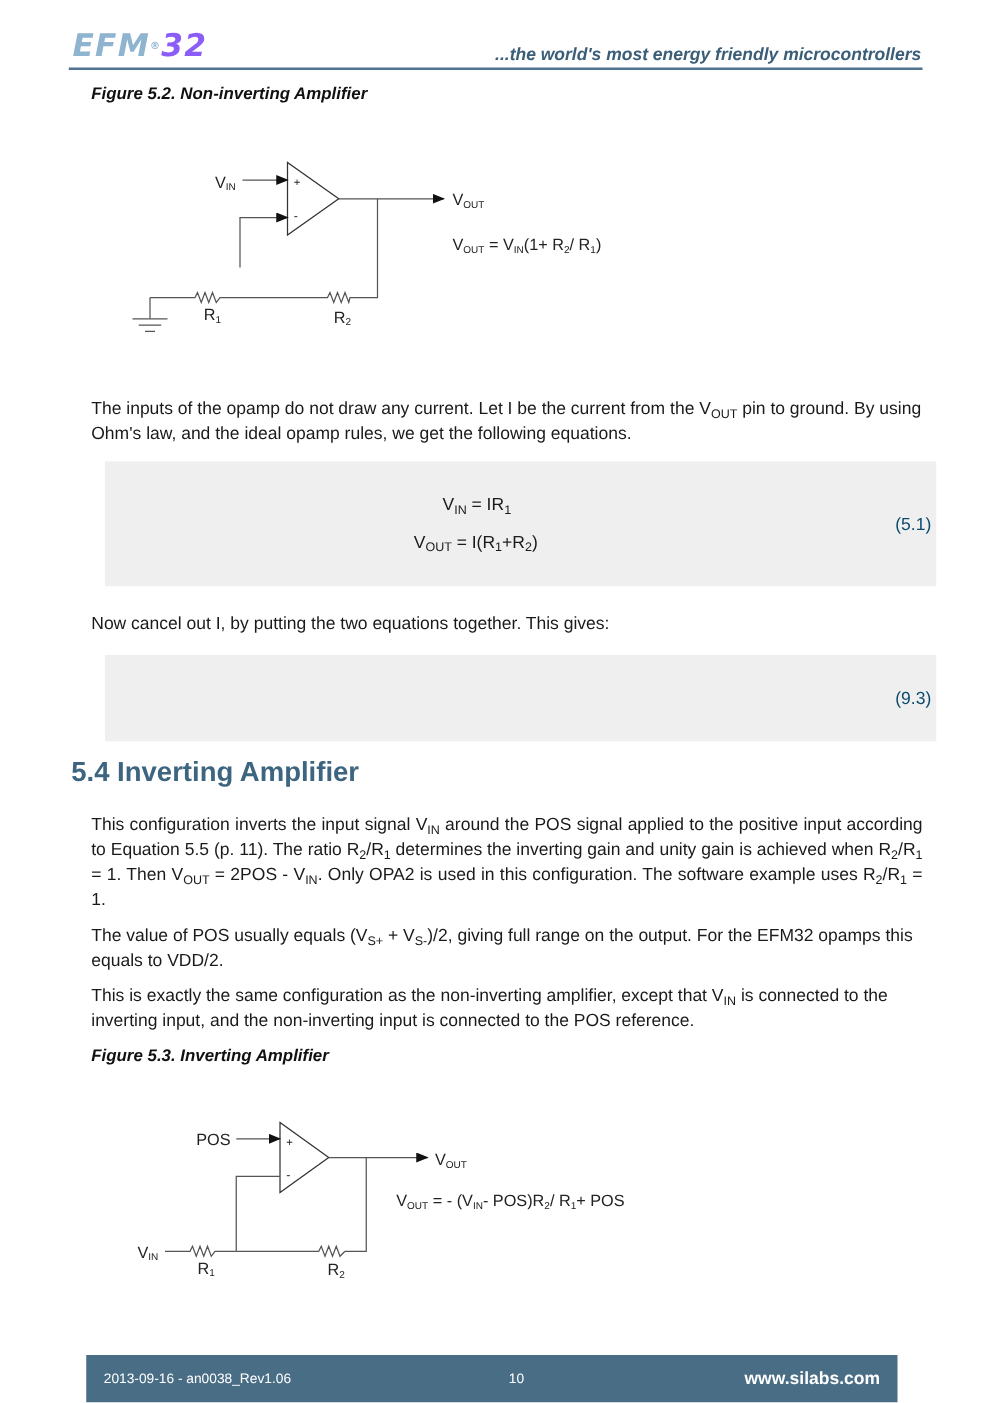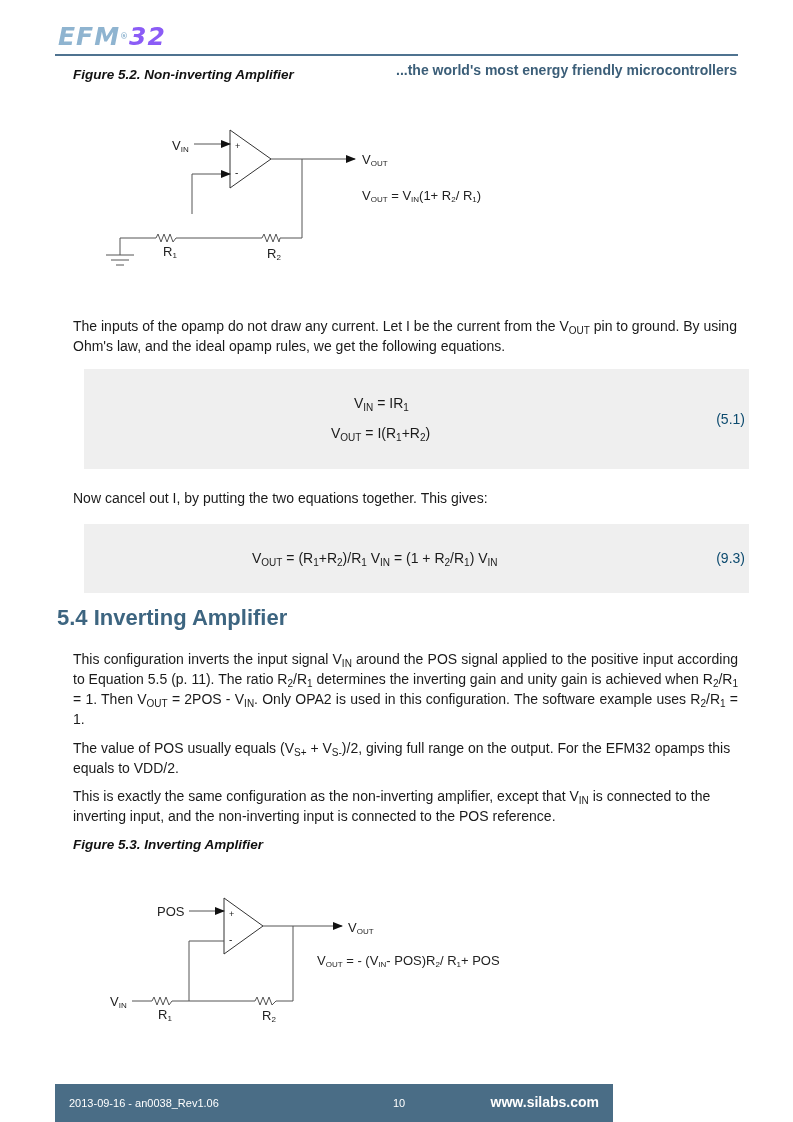--- a/index.html
+++ b/index.html
@@ -4,31 +4,31 @@
 <style>
   html, body { margin: 0; padding: 0; background: #ffffff; }
   body { width: 793px; height: 1122px; position: relative; overflow: hidden;
          font-family: "Liberation Sans", sans-serif; color: #1a1a1a; }
   .abs { position: absolute; }
   .logo { left: 58px; top: 24px; font-family: "DejaVu Sans", sans-serif; font-weight: bold;
           font-style: italic; font-size: 25px; letter-spacing: 1px; line-height: 26px; }
   .logo .efm { color: #8fb4d0; }
   .logo .num { color: #8b5cf6; }
   .logo .reg { font-size: 8px; vertical-align: top; color: #8fb4d0; }
-  .tagline { right: 56px; top: 35px; font-size: 14px; font-weight: bold; color: #3b5e78; margin-top: 27px; }
+  .tagline { right: 56px; top: 35px; font-size: 14px; font-weight: bold; font-style: italic; color: #3b5e78; }
   .header-rule { left: 55px; top: 54px; width: 683px; height: 2px; background: #4f7390; }
   .fig-caption { font-size: 13.5px; font-weight: bold; font-style: italic; color: #111; }
   .body-text { left: 73px; width: 665px; font-size: 14px; line-height: 20px; color: #1a1a1a; }
   .justify { text-align: justify; }
   sub { font-size: 10px; vertical-align: -3px; line-height: 0; }
   .eq-box { left: 72px; width: 665px; background: #efefef; margin-left: 12px; }
   .eq-line { position: absolute; font-size: 14px; color: #1a1a1a; white-space: nowrap; }
   .eq-num { position: absolute; right: 4px; font-size: 14px; color: #0c4a6e; }
   .section-title { left: 57px; top: 605px; font-size: 22px; font-weight: bold; color: #3d6580; }
-  .footer { left: 55px; top: 1084px; width: 558px; height: 38px; background: #4a6d86; color: #fff; }
+  .footer { left: 69px; top: 1084px; width: 649px; height: 38px; background: #4a6d86; color: #fff; }
   .footer .left { position: absolute; left: 14px; top: 13px; font-size: 11px; }
   .footer .center { position: absolute; left: 338px; top: 13px; font-size: 11px; }
   .footer .right { position: absolute; right: 14px; top: 10px; font-size: 14px; font-weight: bold; }
   svg text { font-family: "Liberation Sans", sans-serif; fill: #222; }
 </style>
 </head>
 <body>
 
 <div class="abs logo">
   <span class="efm">EFM</span><span class="reg">®</span><span class="num">32</span>
@@ -84,23 +84,20 @@
   </div>
   <div class="eq-line" style="left:247px; top:56px;">
     <span>V</span><sub>OUT</sub><span> = I(R</span><sub>1</sub><span>+R</span><sub>2</sub><span>)</span>
   </div>
   <div class="eq-num" style="top:42px;">(5.1)</div>
 </div>
 
 <div class="abs body-text" style="top:488px;">Now cancel out I, by putting the two equations together. This gives:</div>
 
 <div class="abs eq-box" style="top:524px; height:69px;">
-  <div class="eq-line" style="left:168px; top:26px;">
-    <span>V</span><sub>OUT</sub><span> = (R</span><sub>1</sub><span>+R</span><sub>2</sub><span>)/R</span><sub>1</sub><span> V</span><sub>IN</sub><span> = (1 + R</span><sub>2</sub><span>/R</span><sub>1</sub><span>) V</span><sub>IN</sub>
-  </div>
   <div class="eq-num" style="top:26px;">(9.3)</div>
 </div>
 
 <div class="abs section-title">5.4 Inverting Amplifier</div>
 
 <div class="abs body-text justify" style="top:649px;">
   <span>This configuration inverts the input signal V</span><sub>IN</sub><span> around the POS signal applied to the positive input according to Equation 5.5 (p. 11). The ratio R</span><sub>2</sub><span>/R</span><sub>1</sub><span> determines the inverting gain and unity gain is achieved when R</span><sub>2</sub><span>/R</span><sub>1</sub><span> = 1. Then V</span><sub>OUT</sub><span> = 2POS - V</span><sub>IN</sub><span>. Only OPA2 is used in this configuration. The software example uses R</span><sub>2</sub><span>/R</span><sub>1</sub><span> = 1.</span>
 </div>
 
 <div class="abs body-text" style="top:738px;">

